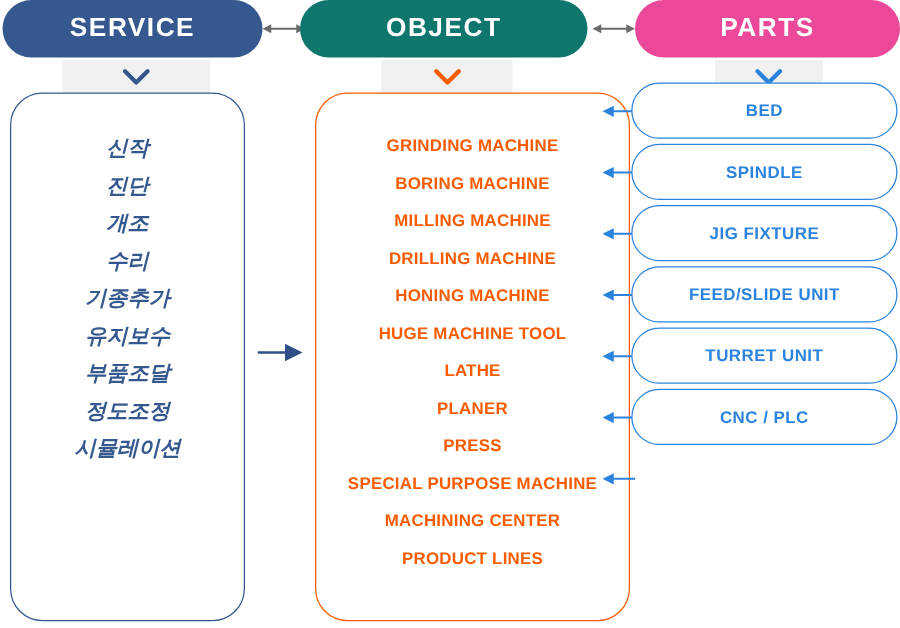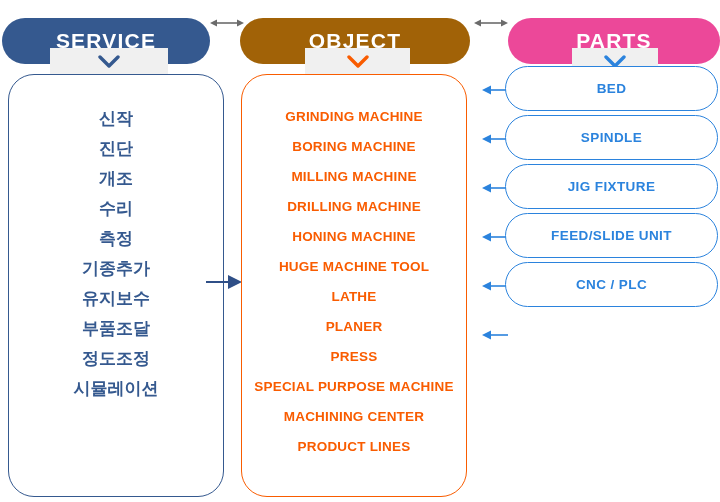--- a/index.html
+++ b/index.html
@@ -18,33 +18,33 @@
   
   .header-row {
     position: absolute;
     top: 0;
     left: 0;
     width: 720px;
     height: 48px;
   }
   .hdr {
     position: absolute;
-    top: 18px;
+    top: 0;
     height: 46px;
     border-radius: 23px;
     color: #ffffff;
     font-size: 21px;
     font-weight: bold;
     letter-spacing: 1.2px;
     display: flex;
     align-items: center;
     justify-content: center;
   }
   .hdr-service { left: 2px;   width: 208px; background: #35598f; }
-  .hdr-object  { left: 240px; width: 230px; background: #a16207; }
+  .hdr-object  { left: 240px; width: 230px; background: #0f766e; }
   .hdr-parts   { left: 508px; width: 212px; background: #ec4899; }
 
   .dbl-arrow {
     position: absolute;
     top: 16px;
     width: 34px;
     height: 14px;
   }
   .dbl-arrow-1 { left: 210px; }
   .dbl-arrow-2 { left: 474px; }
@@ -72,27 +72,28 @@
     border-radius: 26px;
     background: #ffffff;
     box-sizing: border-box;
     display: flex;
     flex-direction: column;
     align-items: center;
     justify-content: flex-start;
   }
   .panel-service {
     left: 8px;
-    width: 216px;
+    width: 188px;
     border: 1.6px solid #35598f;
     padding-top: 28px;
+    font-style: italic;
   }
   .panel-object {
-    left: 241px;
-    width: 226px;
+    left: 252px;
+    width: 252px;
     border: 1.6px solid #f95c00;
     padding-top: 27px;
   }
 
   .svc-item {
     color: #35598f;
     font-size: 17px;
     font-weight: bold;
     line-height: 1;
     height: 30px;
@@ -217,21 +218,20 @@
       <polyline points="2,2 11,11 20,2" fill="none" stroke="#2b83dd" stroke-width="3.4" stroke-linecap="round" stroke-linejoin="round"></polyline>
     </svg>
   </span>
 </div>
 
 <div class="panel panel-service" id="service-panel">
     <div class="svc-item">신작</div>
     <div class="svc-item">진단</div>
     <div class="svc-item">개조</div>
     <div class="svc-item">수리</div>
-    <div class="svc-item">측정</div>
     <div class="svc-item">기종추가</div>
     <div class="svc-item">유지보수</div>
     <div class="svc-item">부품조달</div>
     <div class="svc-item">정도조정</div>
     <div class="svc-item">시뮬레이션</div>
   </div>
 
 <div class="mid-arrow">
   <svg width="36" height="16" viewBox="0 0 36 16">
     <line x1="0" y1="8" x2="24" y2="8" stroke="#2f4f87" stroke-width="2"></line>
@@ -290,20 +290,29 @@
       <div class="part-pill">
         <span>FEED/SLIDE UNIT</span>
       </div>
     </div>
     <div class="part-row">
       <span class="part-arrow"><svg width="26" height="12" viewBox="0 0 26 12">
           <line x1="6" y1="6" x2="26" y2="6" stroke="#2b83dd" stroke-width="1.6"></line>
           <polygon points="0,6 9,1.5 9,10.5" fill="#2b83dd"></polygon>
         </svg></span>
       <div class="part-pill">
+        <span>TURRET UNIT</span>
+      </div>
+    </div>
+    <div class="part-row">
+      <span class="part-arrow"><svg width="26" height="12" viewBox="0 0 26 12">
+          <line x1="6" y1="6" x2="26" y2="6" stroke="#2b83dd" stroke-width="1.6"></line>
+          <polygon points="0,6 9,1.5 9,10.5" fill="#2b83dd"></polygon>
+        </svg></span>
+      <div class="part-pill">
         <span>CNC / PLC</span>
       </div>
     </div>
     <div class="part-row">
       <span class="part-arrow"><svg width="26" height="12" viewBox="0 0 26 12">
           <line x1="6" y1="6" x2="26" y2="6" stroke="#2b83dd" stroke-width="1.6"></line>
           <polygon points="0,6 9,1.5 9,10.5" fill="#2b83dd"></polygon>
         </svg></span>
     </div>
   </div>

